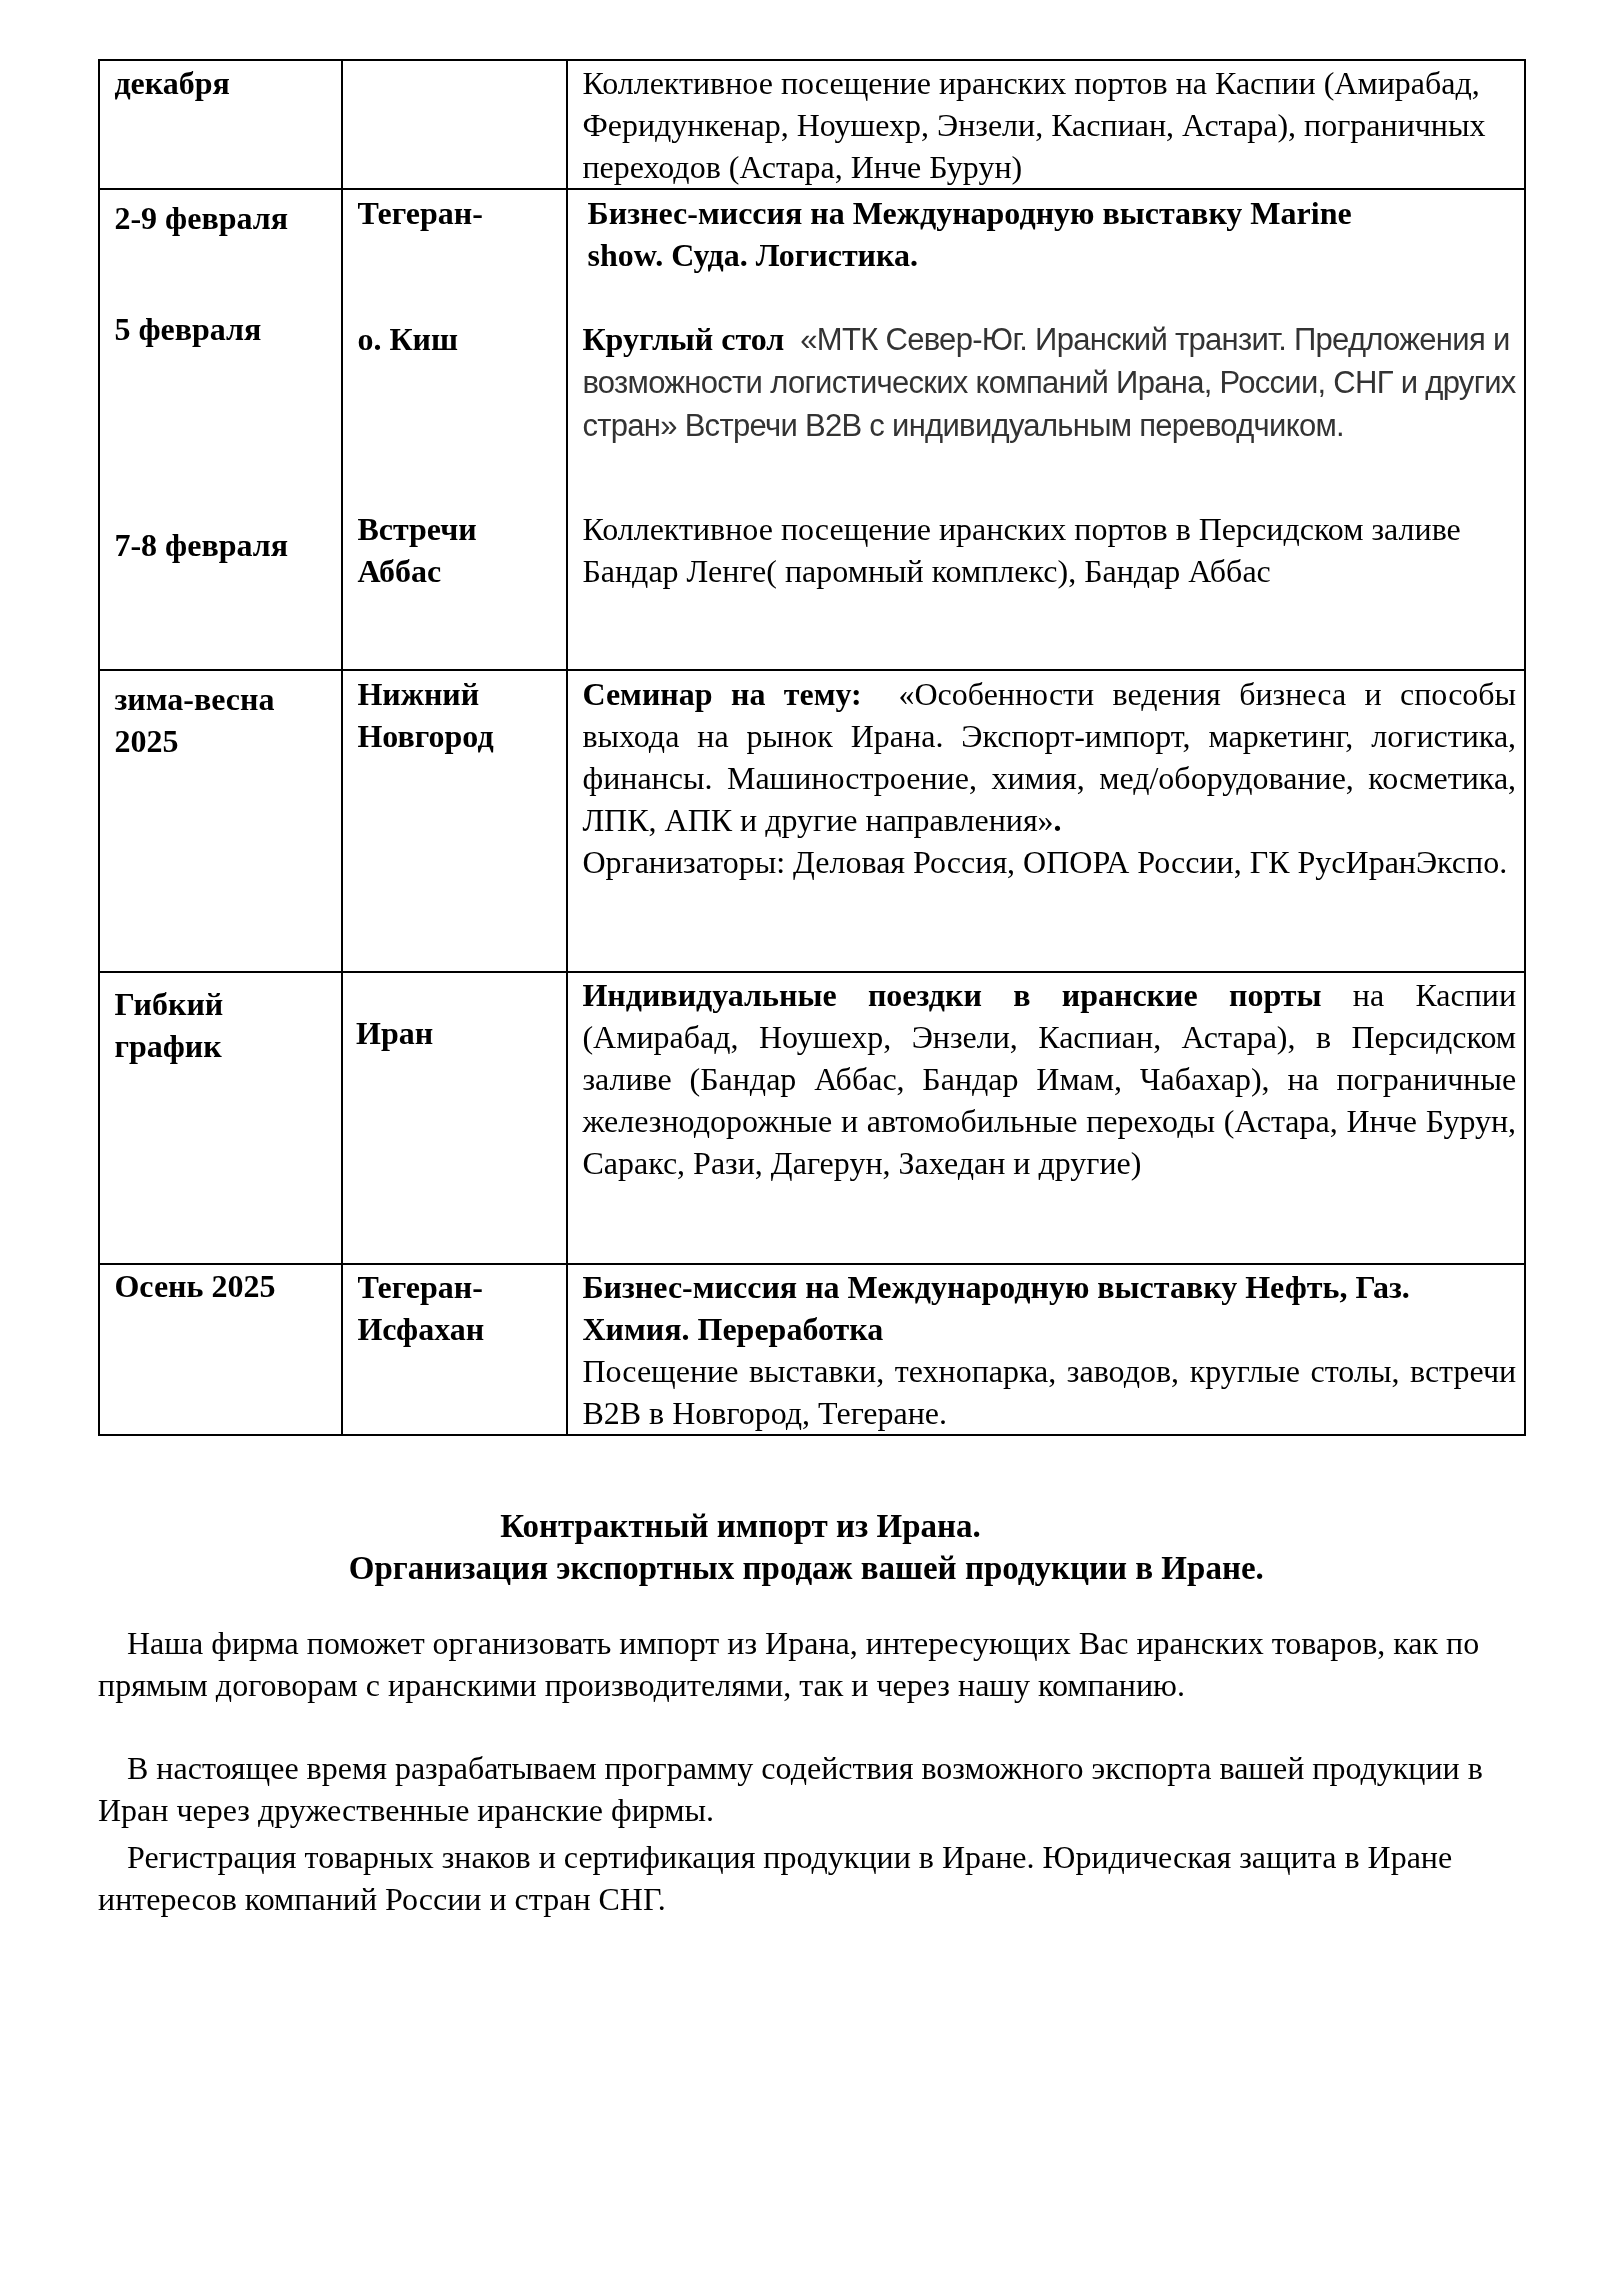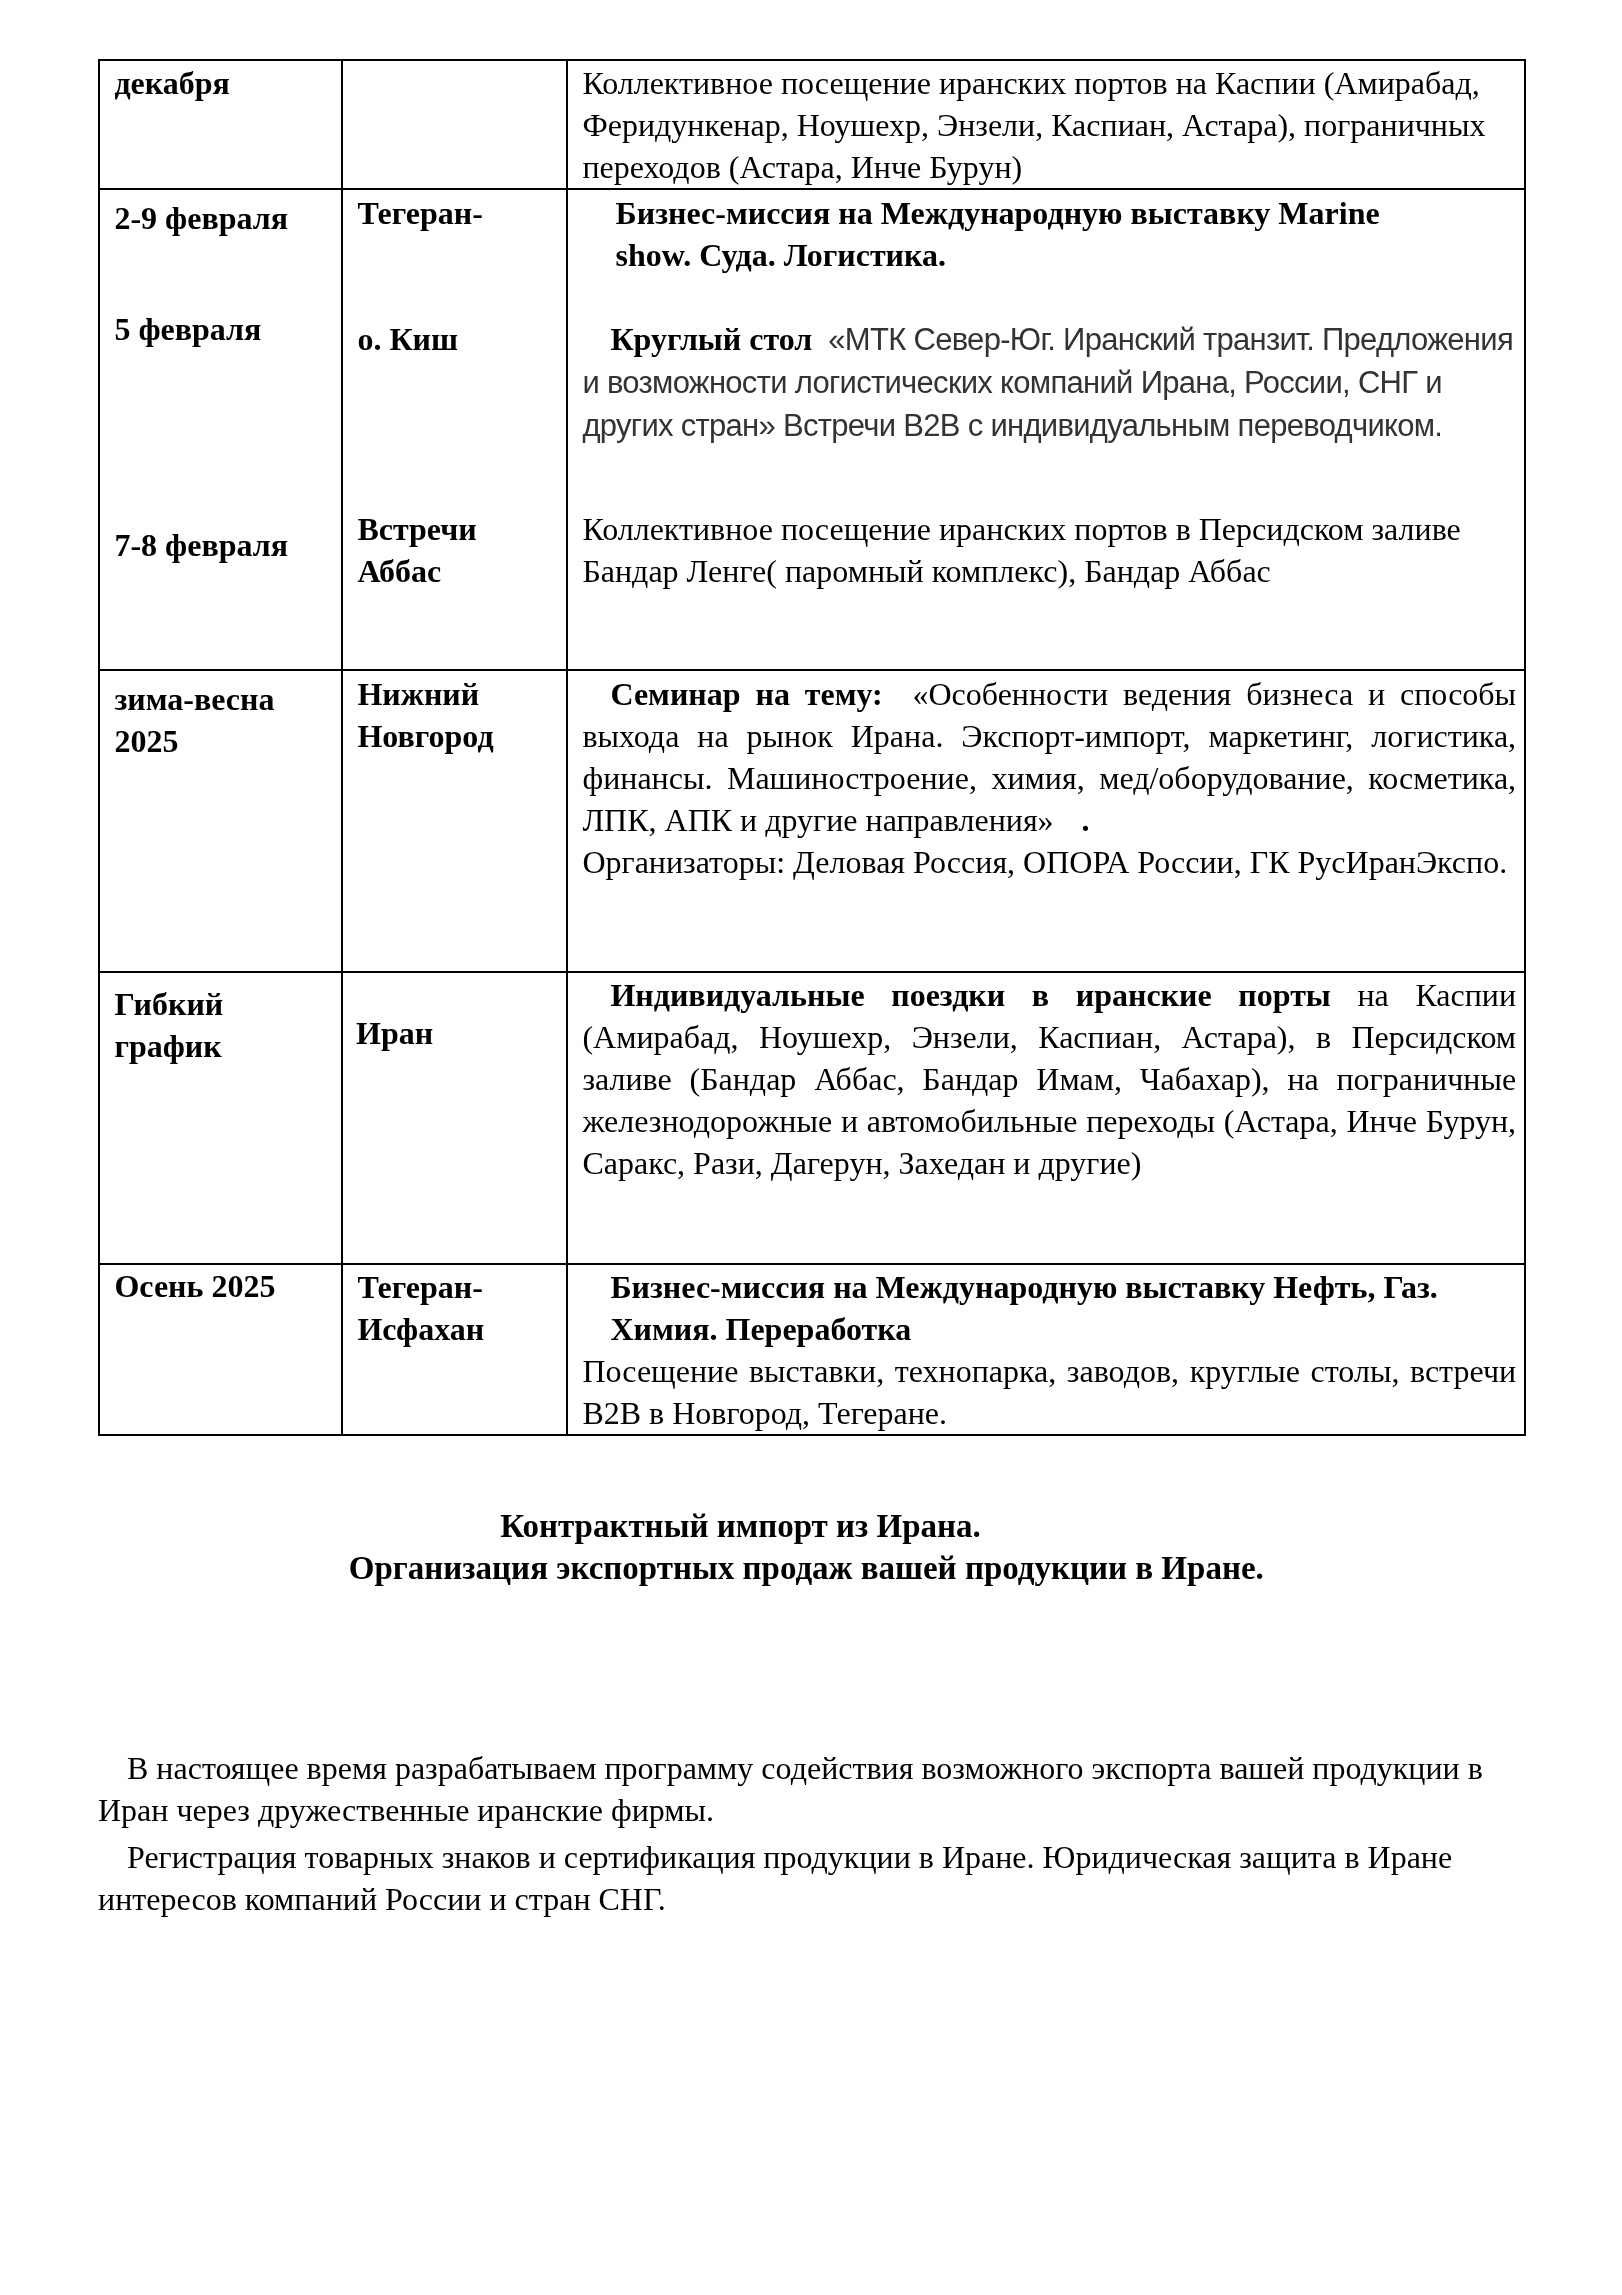--- a/index.html
+++ b/index.html
@@ -7,21 +7,21 @@
          font-family: "Liberation Serif", "DejaVu Serif", serif; color: #000; }
   .page { position: absolute; left: 0; top: 0; width: 1623px; height: 2295px; }
 
   table.schedule { position: absolute; left: 98px; top: 59px; width: 1427px;
                    border-collapse: collapse; table-layout: fixed; }
   table.schedule td { border: 2px solid #000; vertical-align: top;
                       font-size: 32px; line-height: 42px; padding: 1.3px 7.9px 0 14.4px; }
   table.schedule col.c1 { width: 243px; }
   table.schedule col.c2 { width: 225px; }
   table.schedule col.c3 { width: 958px; }
-  .b { font-weight: bold; margin-left: 28px; }
+  .b { font-weight: bold; }
   .date-cell, .place-cell { font-weight: bold; margin-top: 28px; }
   .justify { text-align: justify; text-align-last: left; }
   .sans { font-family: "Liberation Sans", "DejaVu Sans", sans-serif; color: #333; font-size: 31px; letter-spacing: -0.7px; }
 
   tr.r1 td { height: 124px; }
   tr.r2 td { height: 472px; }
   tr.r3 td { height: 293px; }
   tr.r4 td { height: 251px; }
   tr.r5 td { height: 167px; }
 
@@ -107,17 +107,18 @@
         <span class="block b">Бизнес-миссия на Международную выставку Нефть, Газ. Химия. Переработка</span>
         <span class="block justify">Посещение выставки, технопарка, заводов, круглые столы, встречи В2В в Новгород, Тегеране.</span>
       </td>
     </tr>
   </tbody>
     </table>
 
   <div class="section-title title1">Контрактный импорт из Ирана.</div>
   <div class="section-title title2">Организация экспортных продаж вашей продукции в Иране.</div>
 
+  <div class="para p1"><span class="indent" style="padding-left:29px;"></span><span>Наша фирма поможет организовать импорт из Ирана, интересующих Вас иранских товаров, как по прямым договорам с иранскими производителями, так и через нашу компанию.</span></div>
   <div class="para p3"><span style="padding-left:29px;"></span><span>Регистрация товарных знаков и сертификация продукции в Иране. Юридическая защита в Иране интересов компаний России и стран СНГ.</span></div>
   <div class="para p2"><span style="padding-left:29px;"></span><span>В настоящее время разрабатываем программу содействия возможного экспорта вашей продукции в Иран через дружественные иранские фирмы.</span></div>
 
 </div>
 
 
 </body></html>

